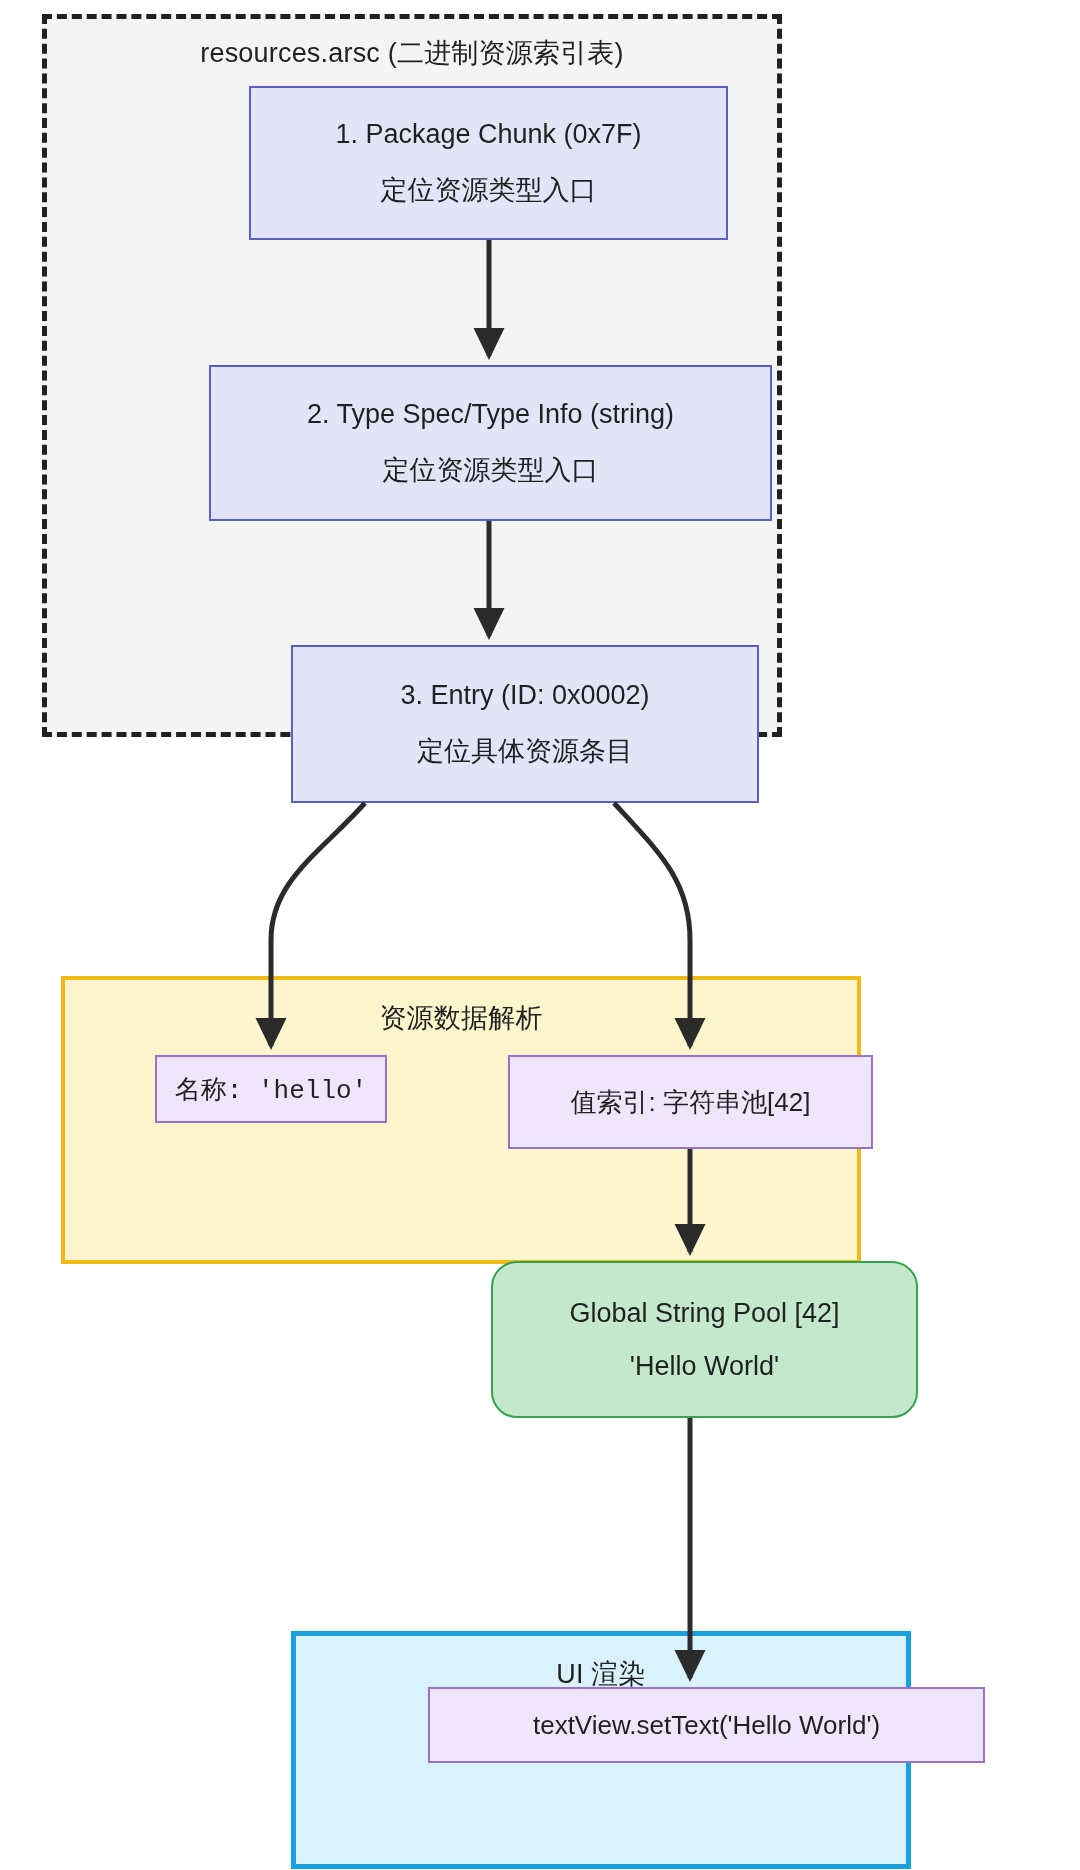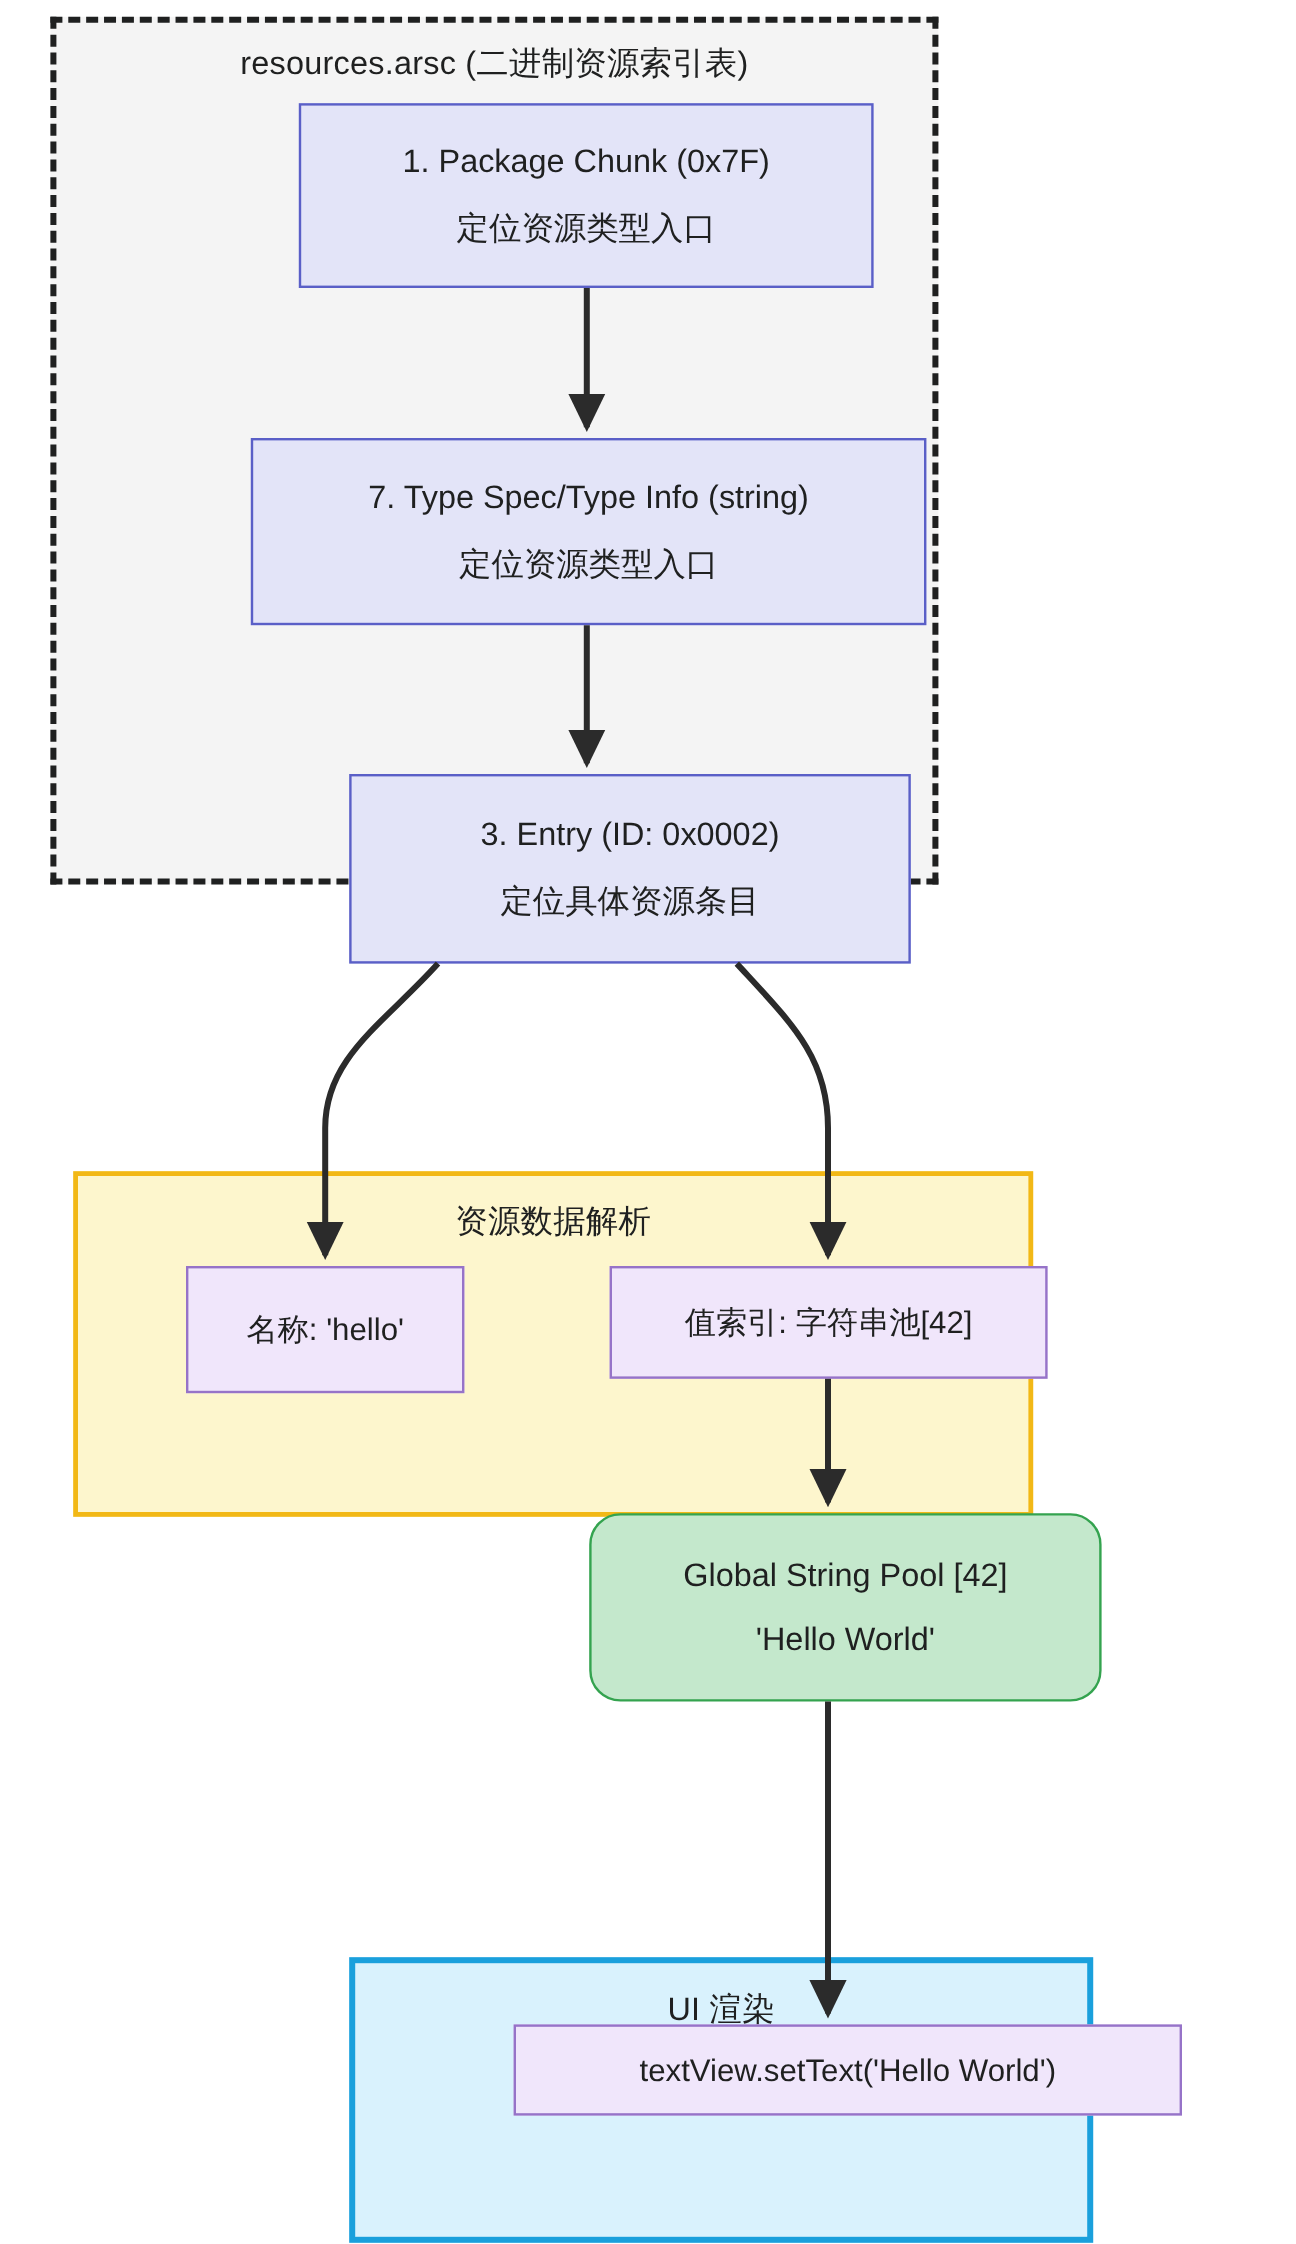--- a/index.html
+++ b/index.html
@@ -111,21 +111,21 @@
     background: #c4e8cc;
     border: 2px solid #34a34f;
     font-size: 27px;
   }
   .node-green .line + .line { margin-top: 22px; }
 
   #node-package { left: 229px; top: 86px;  width: 479px; height: 154px; }
   #node-typespec { left: 189px; top: 365px; width: 563px; height: 156px; }
   #node-entry    { left: 271px; top: 645px; width: 468px; height: 158px; }
 
-  #node-name  { left: 135px;  top: 1055px; width: 232px; height: 106px; }
+  #node-name  { left: 135px;  top: 1055px; width: 232px; height: 68px; font-family: Liberation Mono, monospace; }
   #node-value { left: 488px;  top: 1055px; width: 365px; height: 94px; }
 
   #node-pool  { left: 471px;  top: 1261px; width: 427px; height: 157px; border-radius: 26px; }
 
   #node-settext { left: 408px; top: 1687px; width: 557px; height: 76px; }
 </style>
 </head>
 <body>
 
 <div id="canvas">
@@ -161,21 +161,21 @@
 
     <path d="M 670,1418 L 670,1678" fill="none" stroke="#2b2b2b" stroke-width="5" marker-end="url(#arrowhead)"></path>
   </svg>
 
   <div class="node node-blue" id="node-package">
     <span class="line">1. Package Chunk (0x7F)</span>
     <span class="line">定位资源类型入口</span>
   </div>
 
   <div class="node node-blue" id="node-typespec">
-    <span class="line">7. Type Spec/Type Info (string)</span>
+    <span class="line">2. Type Spec/Type Info (string)</span>
     <span class="line">定位资源类型入口</span>
   </div>
 
   <div class="node node-blue" id="node-entry">
     <span class="line">3. Entry (ID: 0x0002)</span>
     <span class="line">定位具体资源条目</span>
   </div>
 
   <div class="node node-purple" id="node-name">
     <span class="line">名称: 'hello'</span>

